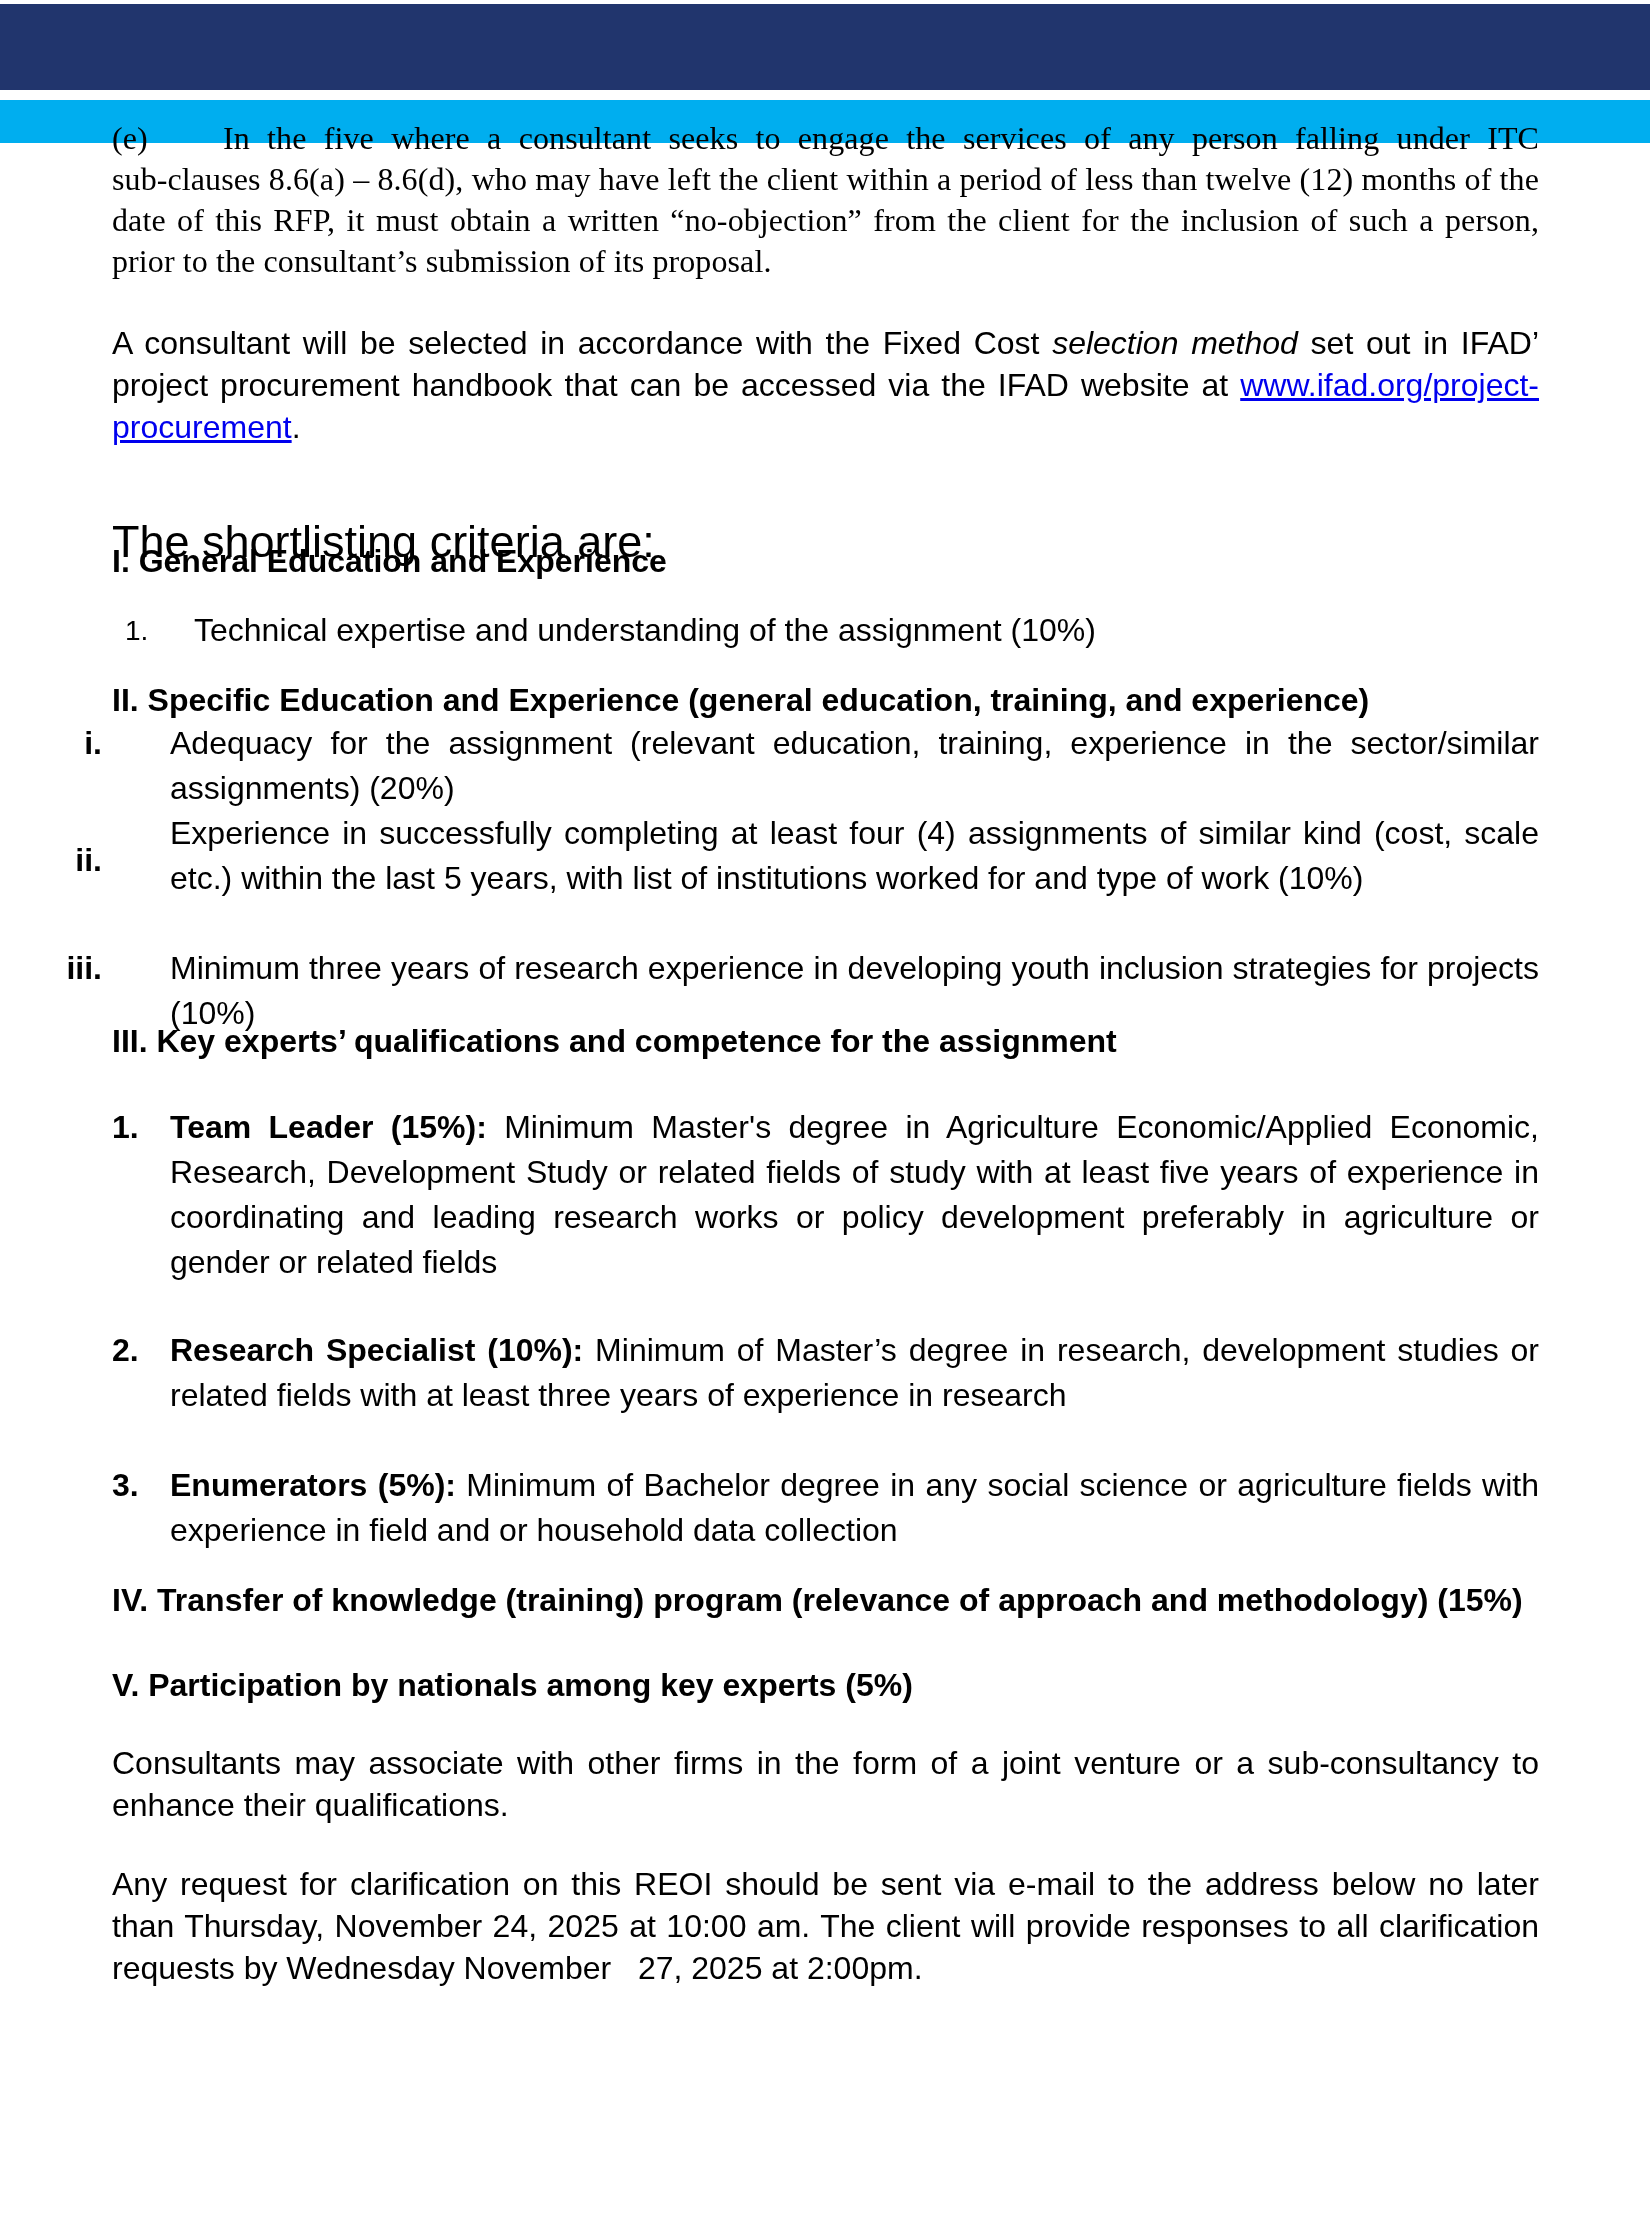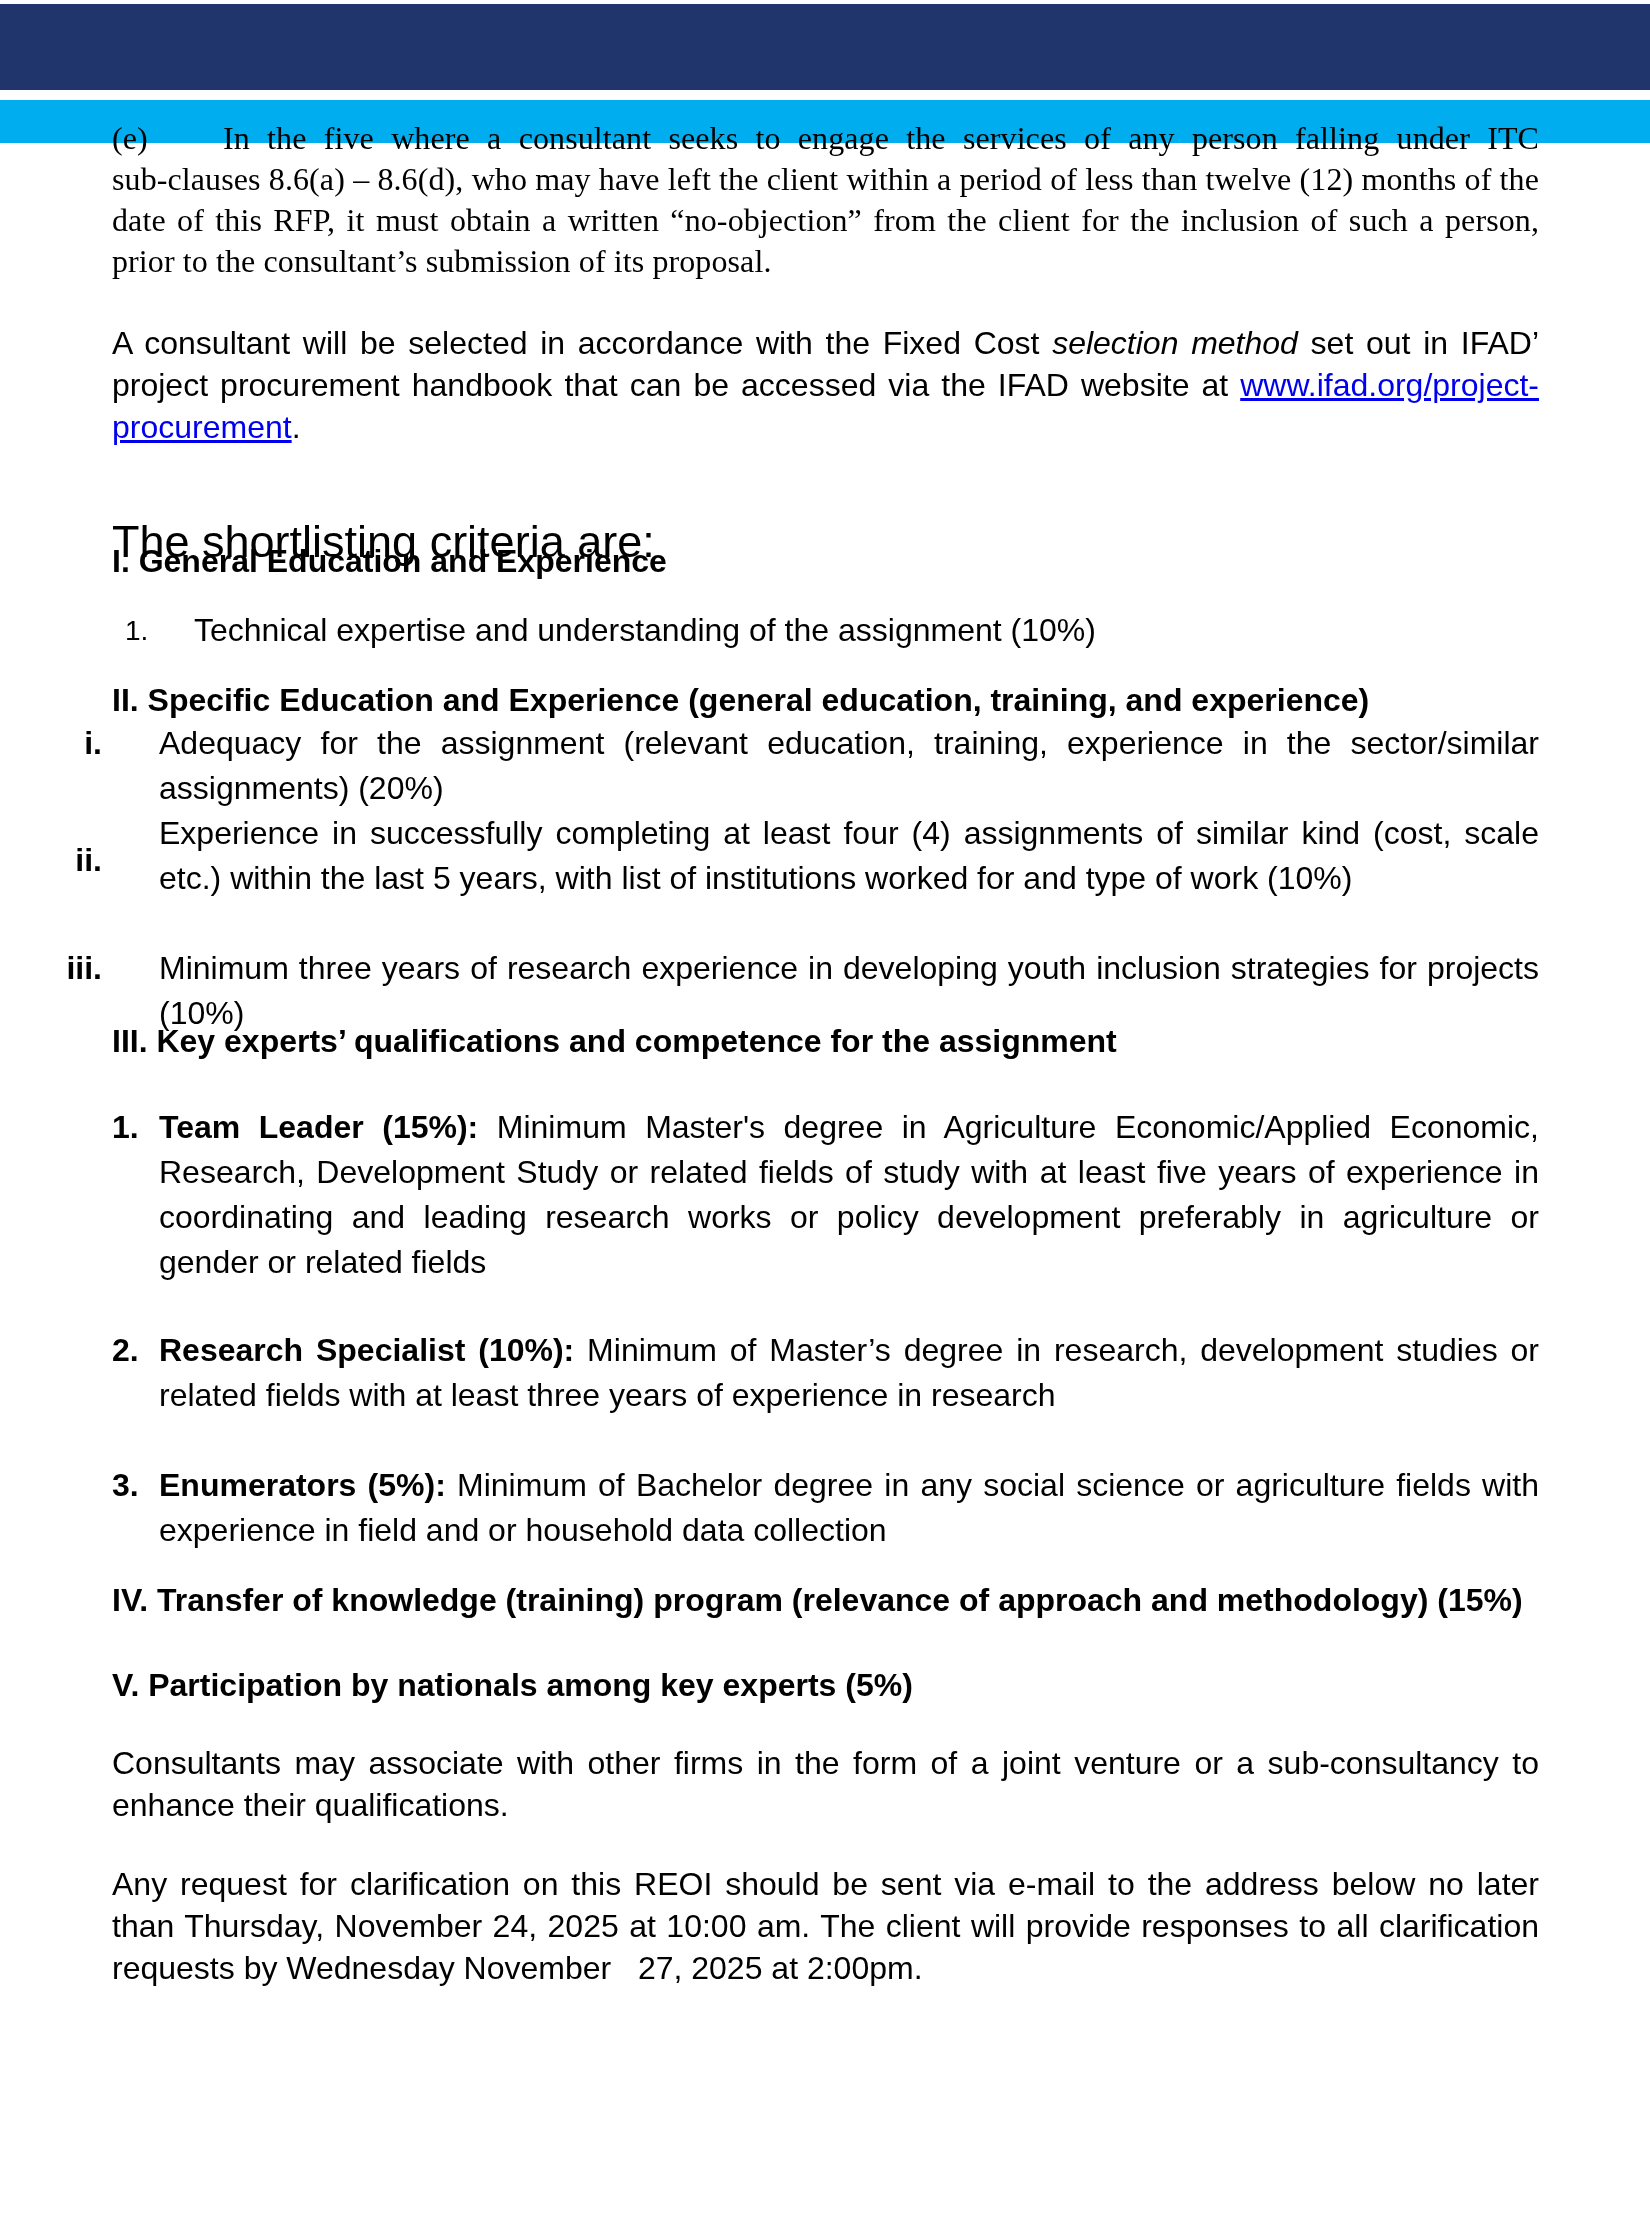--- a/index.html
+++ b/index.html
@@ -73,21 +73,21 @@
       font-size: 32px;
       line-height: 45px;
     }
     .list-row .marker {
       position: absolute;
       text-align: right;
       font-weight: bold;
     }
     .list-row .body {
       position: absolute;
-      left: 47px;
+      left: 58px;
       right: 0;
       text-align: justify;
       text-align-last: left;
     }
     .decimal-row .marker {
       left: 0;
       width: 43px;
       text-align: left;
       font-weight: bold;
     }

